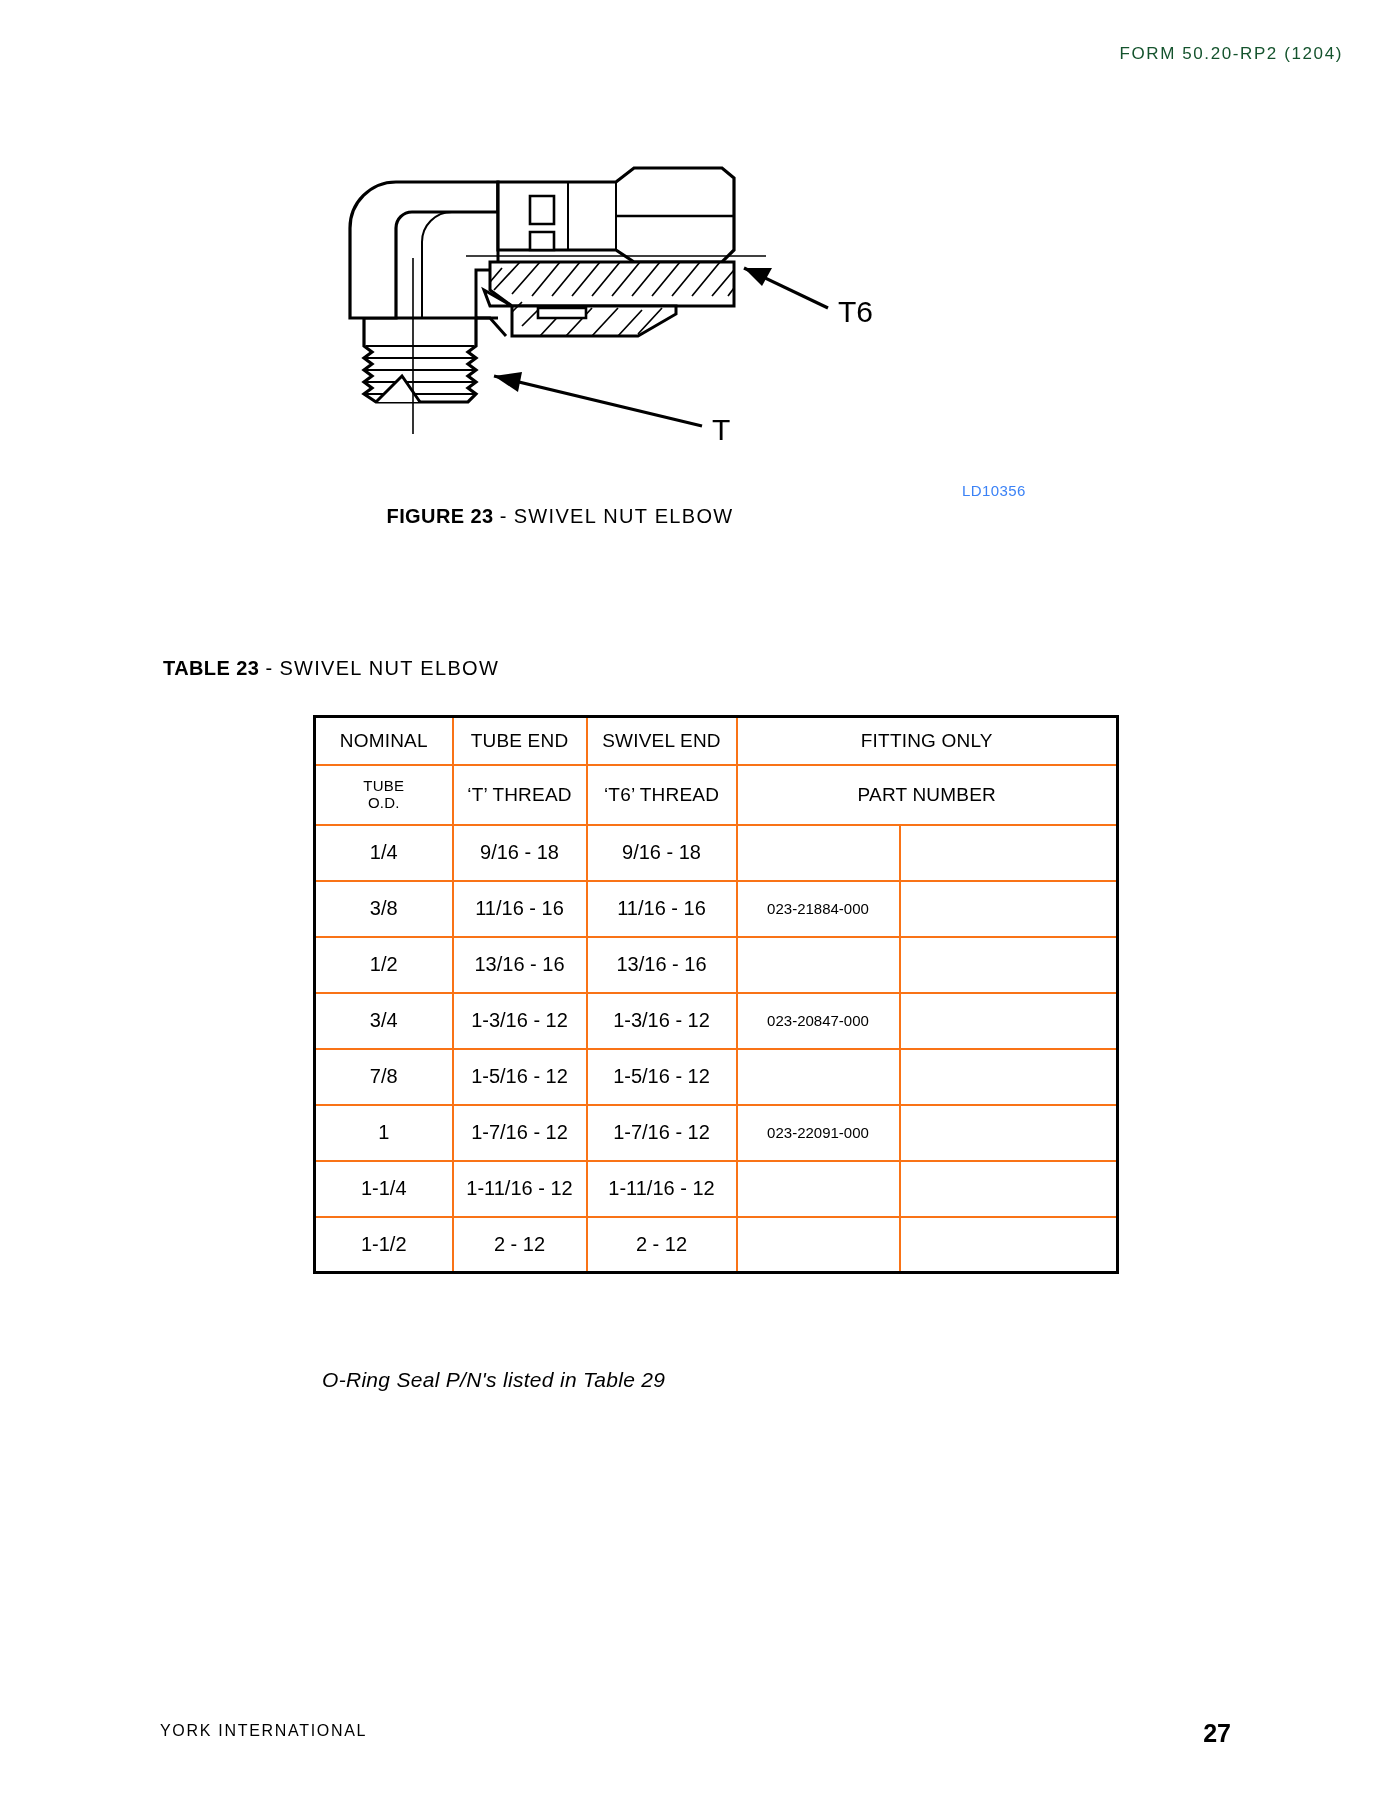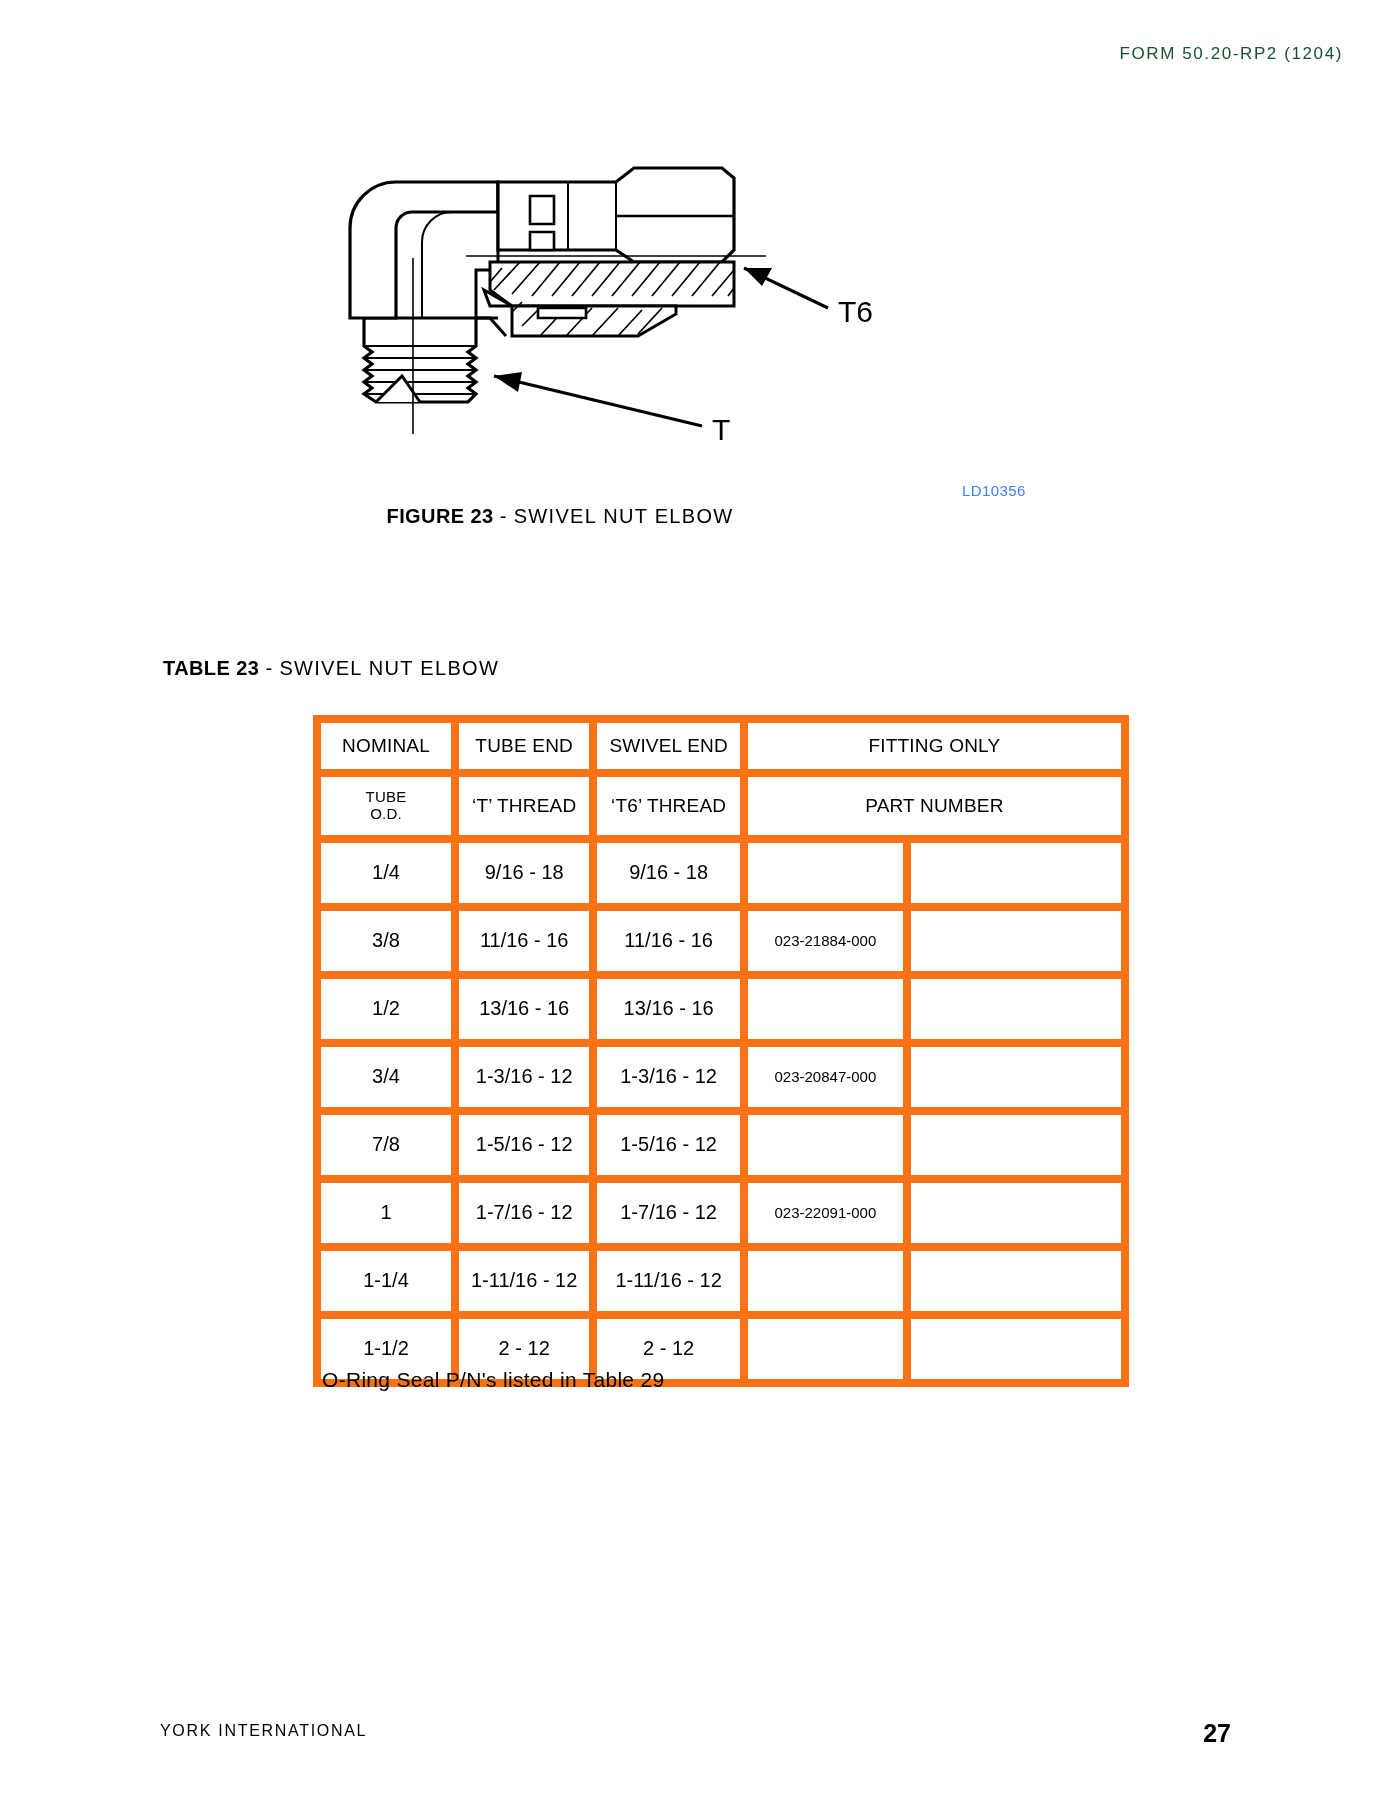--- a/index.html
+++ b/index.html
@@ -67,21 +67,21 @@
   .table-zone {
     position: absolute;
     top: 715px; left: 313px;
   }
   table.spec {
     border-collapse: collapse;
     table-layout: fixed;
     border: 3px solid #000;
   }
   table.spec td, table.spec th {
-    border: 8px solid #f97316;
+    border: 2px solid #f97316;
     padding: 12px;
     text-align: center;
     vertical-align: middle;
     font-weight: normal;
   }
   .col-od    { width: 138px; }
   .col-tube  { width: 134px; }
   .col-swvl  { width: 150px; }
   .col-steel { width: 163px; }
   .col-ss    { width: 218px; }
@@ -92,31 +92,32 @@
     letter-spacing: 0.2px;
     height: 44px;
     white-space: nowrap;
   }
   thead th.h-tall { height: 58px; }
   thead th.h-od { line-height: 1.12; font-size: 15px; }
   thead .thick-bottom { border-bottom: 3px solid #000; }
 
   tbody td {
     font-size: 20px;
-    height: 68px;
+    height: 56px;
     white-space: nowrap;
   }
   tbody td.pn { font-size: 15px; margin-left: 36px; }
 
   
   .footnote {
     position: absolute;
     top: 1368px; left: 322px;
     font-size: 21px;
     letter-spacing: 0.3px;
+    font-style: italic;
   }
 
   
   .footer-company {
     position: absolute;
     bottom: 60px; left: 160px;
     font-size: 16px;
     letter-spacing: 1.7px;
   }
   .footer-page {

